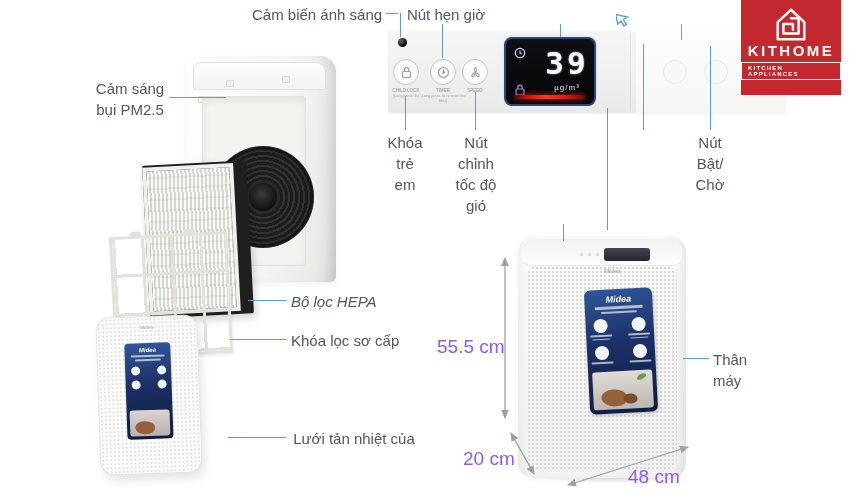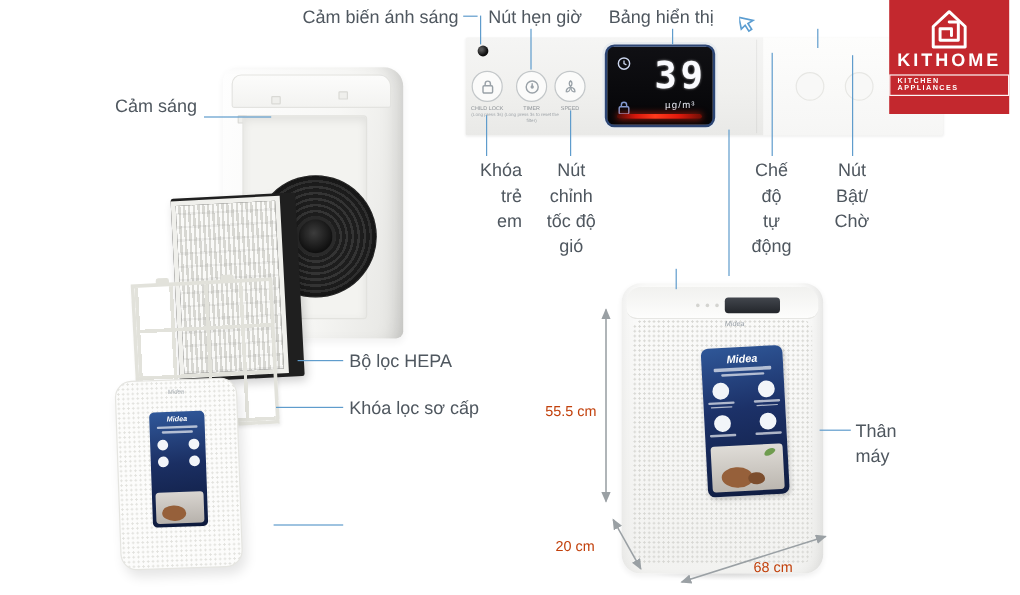--- a/index.html
+++ b/index.html
@@ -3,21 +3,21 @@
 <meta charset="utf-8">
 <style>
   * { margin:0; padding:0; box-sizing:border-box; }
   body { background:#fff; font-family:"Liberation Sans","DejaVu Sans",sans-serif; }
   .stage { position:relative; width:850px; height:496px; background:#ffffff; overflow:hidden; }
 
   
   .lbl { position:absolute; color:#4f575f; font-size:15px; line-height:21px; white-space:nowrap; z-index:8; }
   .lbl.c { text-align:center; }
   .lbl.r { text-align:right; }
-  .dim { position:absolute; color:#c2410c; font-size:12px; z-index:8; white-space:nowrap; }
+  .dim { position:absolute; color:#8b5cf6; font-size:19px; z-index:8; white-space:nowrap; }
 
   
   .clv { position:absolute; width:1px; background:#5f9ccc; z-index:7; }
   .clh { position:absolute; height:1px; background:#5f9ccc; z-index:7; }
 
   
   .panel { position:absolute; left:388px; top:31px; width:398px; height:82px;
            background:linear-gradient(180deg,#f5f5f4 0%,#f0f0ee 55%,#e9e9e7 100%);
            border-radius:2px; z-index:2; box-shadow:0 1px 2px rgba(0,0,0,.06); }
   .panel .seam { position:absolute; top:2px; bottom:2px; width:1px; background:rgba(0,0,0,.05); }
@@ -147,23 +147,20 @@
     <span>Cảm biến ánh sáng</span>
   </div>
   <div class="clh" style="left:386px;top:13px;width:12px;"></div>
   <div class="clv" style="left:400px;top:13px;height:24px;"></div>
 
   <div class="lbl c" style="left:406px;top:4px;width:80px;">
     <span>Nút hẹn giờ</span>
   </div>
   <div class="clv" style="left:442px;top:24px;height:34px;"></div>
 
-  <div class="lbl c" style="left:506px;top:4px;width:90px;">
-    <span>Bảng hiển thị</span>
-  </div>
   <div class="clv" style="left:560px;top:24px;height:13px;"></div>
 
   <div class="clv" style="left:681px;top:24px;height:16px;"></div>
 
   <svg class="cursor-ic" width="14" height="16" viewBox="0 0 14 16">
     <path d="M1 1 L12 6 L7.4 7.6 L9.4 13 L6.8 14 L4.8 8.6 L1 11 Z" fill="#ffffff" stroke="#5b9dd1" stroke-width="1.4" transform="rotate(-12 7 8)"></path>
   </svg>
 
   <div class="panel">
     <div class="bright"></div>
@@ -229,45 +226,39 @@
       <g fill="none" stroke="#ffffff" stroke-width="2.6" stroke-linejoin="round" stroke-linecap="round">
         <path d="M8 18 L22 5 L36 18 V36 H8 Z"></path>
         <path d="M22 14 H30 V30 H14 V20 H24 V26"></path>
       </g>
     </svg>
     <div class="name">KITHOME</div>
     <div class="tag">KITCHEN APPLIANCES</div>
   </div>
 
   <div class="clv" style="left:405px;top:96px;height:34px;"></div>
-  <div class="lbl c" style="left:375px;top:132px;width:60px;text-align:right;">
+  <div class="lbl c" style="left:375px;top:132px;width:60px;">
     <div>Khóa</div>
     <div>trẻ</div>
     <div>em</div>
   </div>
 
   <div class="clv" style="left:475px;top:92px;height:38px;"></div>
   <div class="lbl c" style="left:443px;top:132px;width:66px;">
     <div>Nút</div>
     <div>chỉnh</div>
     <div>tốc độ</div>
     <div>gió</div>
   </div>
 
   <div class="clv" style="left:563px;top:224px;height:17px;"></div>
 
   <div class="clv" style="left:607px;top:108px;height:122px;"></div>
 
   <div class="clv" style="left:643px;top:44px;height:86px;"></div>
-  <div class="lbl c" style="left:613px;top:132px;width:60px;">
-    <div>Chế</div>
-    <div>độ</div>
-    <div>tự</div>
-    <div>động</div>
-  </div>
 
   <div class="clv" style="left:710px;top:46px;height:84px;"></div>
   <div class="lbl c" style="left:678px;top:132px;width:64px;">
     <div>Nút</div>
     <div>Bật/</div>
     <div>Chờ</div>
   </div>
 
   <div class="back-unit">
     <div class="back-top"></div>
@@ -303,35 +294,37 @@
         <div class="ci"></div>
       </div>
       <div class="mini-photo">
         <div class="cat" style="left:5px;bottom:2px;width:20px;height:13px;"></div>
       </div>
     </div>
   </div>
 
   <div class="lbl c" style="left:84px;top:78px;width:92px;">
     <div>Cảm sáng</div>
+    <div>bụi PM2.5</div>
   </div>
   <div class="clh" style="left:170px;top:97px;width:56px;"></div>
 
   <div class="clh" style="left:248px;top:300px;width:38px;"></div>
-  <div class="lbl" style="left:291px;top:291px;">
+  <div class="lbl" style="left:291px;top:291px;font-style:italic;">
     <span>Bộ lọc HEPA</span>
   </div>
 
   <div class="clh" style="left:230px;top:339px;width:56px;"></div>
   <div class="lbl" style="left:291px;top:330px;">
     <span>Khóa lọc sơ cấp</span>
   </div>
 
   <div class="clh" style="left:228px;top:437px;width:58px;"></div>
   <div class="lbl c" style="left:291px;top:428px;width:126px;">
+    <div>Lưới tản nhiệt của</div>
   </div>
 
   <div class="shadow-ell" style="left:540px;top:470px;width:140px;height:14px;"></div>
   <div class="front-unit">
     <div class="fv-dots"></div>
     <div class="fv-top">
       <div class="fv-btn" style="left:58px;"></div>
       <div class="fv-btn" style="left:66px;"></div>
       <div class="fv-btn" style="left:74px;"></div>
       <div class="fv-window"></div>
@@ -375,21 +368,21 @@
     <div>máy</div>
   </div>
 
   <div class="dim" style="left:437px;top:336px;width:60px;text-align:right;">
     <span>55.5 cm</span>
   </div>
   <div class="dim" style="left:463px;top:448px;">
     <span>20 cm</span>
   </div>
   <div class="dim" style="left:628px;top:466px;">
-    <span>68 cm</span>
+    <span>48 cm</span>
   </div>
 
   <svg class="arrows" width="850" height="496">
     <defs>
       <marker id="ah" markerWidth="8" markerHeight="8" refX="6.2" refY="3" orient="auto-start-reverse">
         <path d="M0 0 L7 3 L0 6 Z" fill="#9aa0a4"></path>
       </marker>
     </defs>
     <line x1="505" y1="258" x2="505" y2="418" stroke="#9aa0a4" stroke-width="1.3" marker-start="url(#ah)" marker-end="url(#ah)"></line>
     <line x1="511" y1="433" x2="534" y2="474" stroke="#9aa0a4" stroke-width="1.3" marker-start="url(#ah)" marker-end="url(#ah)"></line>

